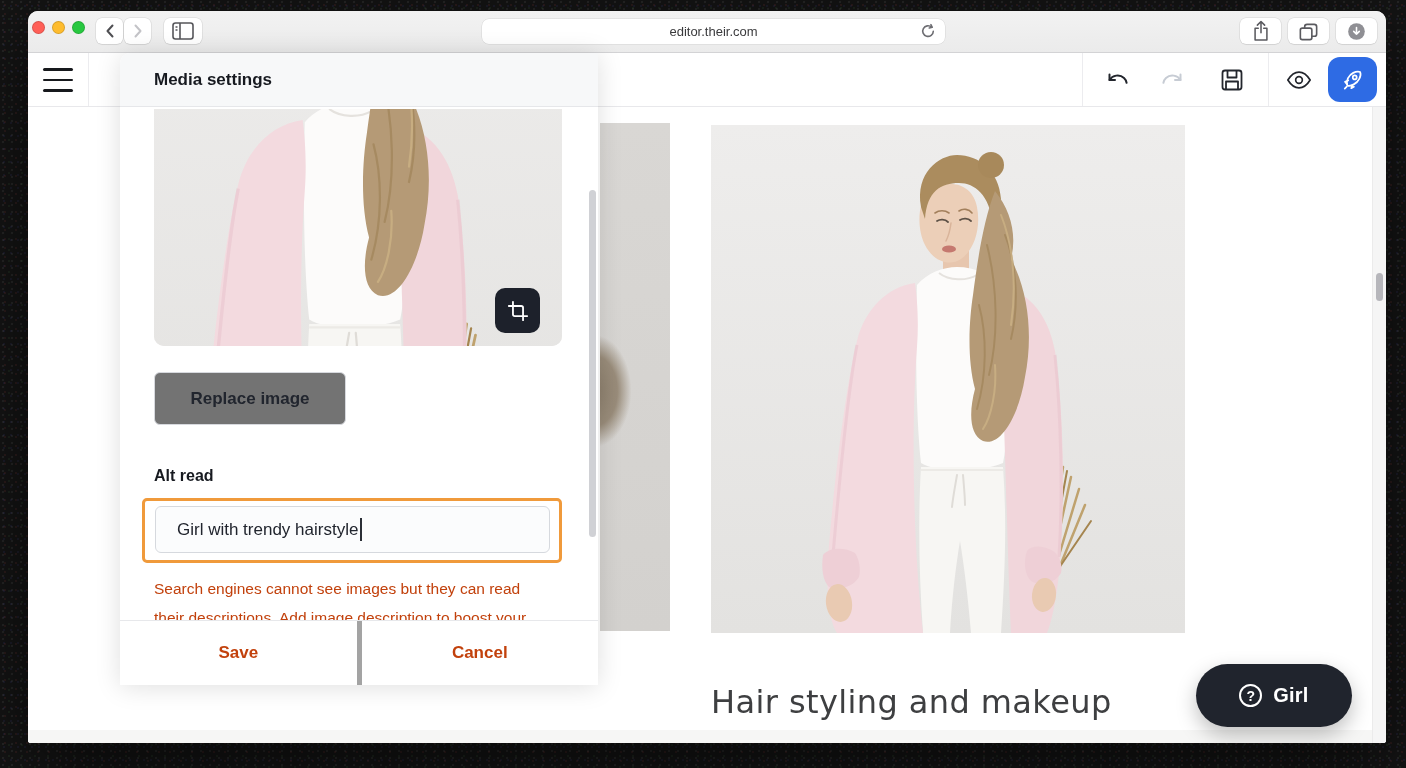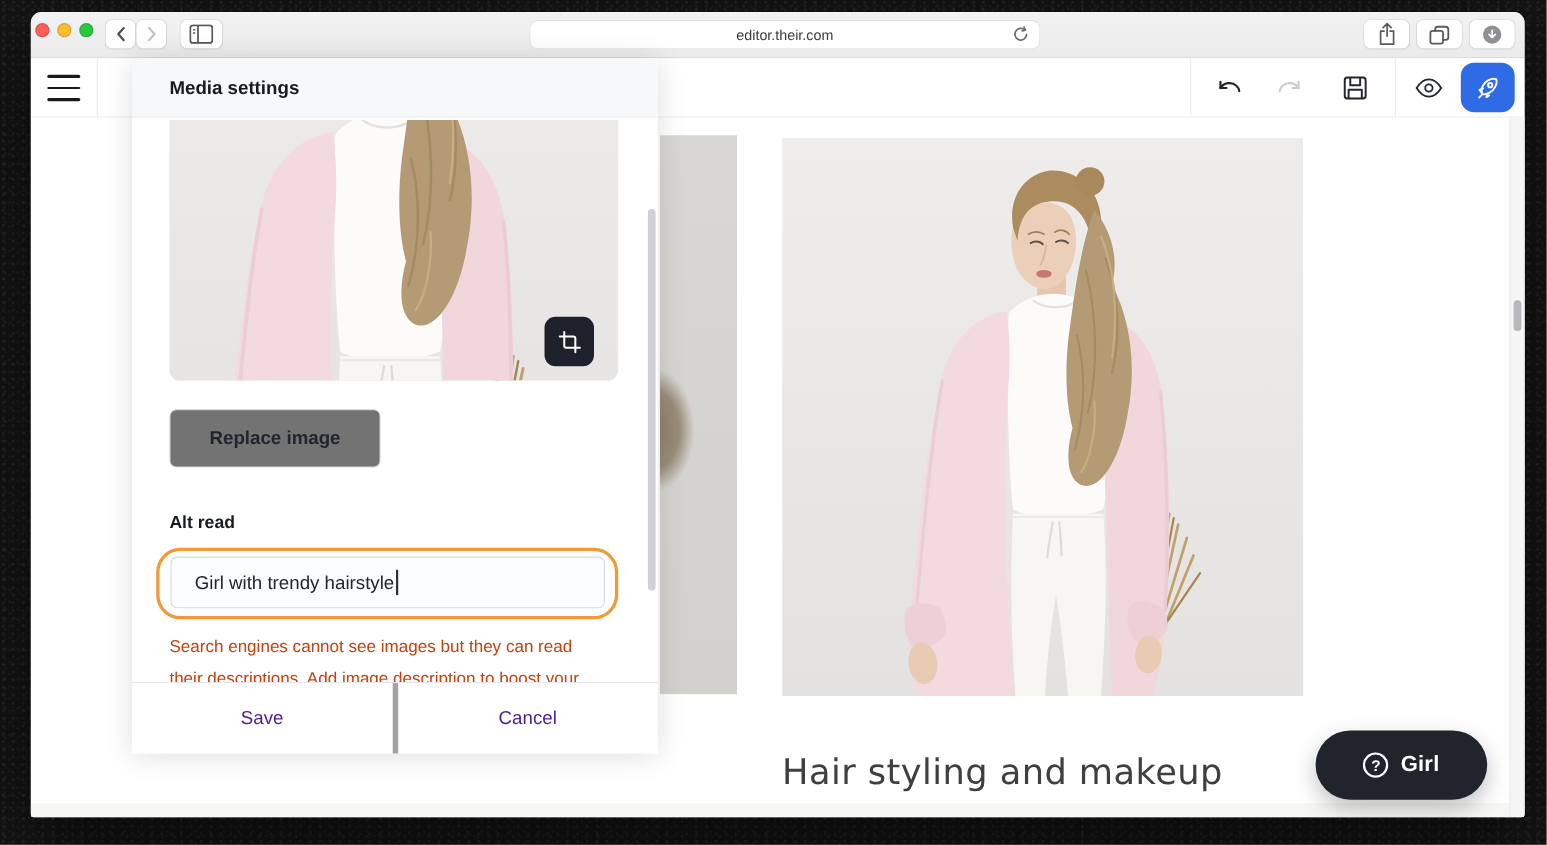--- a/index.html
+++ b/index.html
@@ -99,35 +99,35 @@
   }
   .replace-btn {
     position:absolute; left:34px; top:265px; width:192px; height:53px; background:#737373;
     border:1px solid #d7d9de; border-radius:6px; font-size:17px; font-weight:bold; color:#21252e;
     display:flex; align-items:center; justify-content:center; cursor:pointer;
     font-family:"Liberation Sans", sans-serif;
   }
   .alt-label { position:absolute; left:34px; top:360px; font-size:16px; font-weight:bold; color:#171a20; }
   .focus-ring {
     position:absolute; left:22px; top:391px; width:420px; height:65px;
-    border:3px solid #f09a3b; border-radius:22px; background:#fff; padding:5px 9px 7px 10px;
+    border:3px solid #f09a3b; border-radius:5px; background:#fff; padding:5px 9px 7px 10px;
   }
   .alt-input {
     width:100%; height:100%; background:#fbfcfd; border:1px solid #d6d9de; border-radius:6px;
     display:flex; align-items:center; padding-left:21px; font-size:17px; color:#21252e; cursor:text;
   }
   .caret { display:inline-block; width:1.5px; height:23px; background:#2b2f36; margin-left:2px; vertical-align:-5px; }
   .helper { position:absolute; left:34px; top:467px; width:386px; font-size:15.5px; line-height:29px; color:#c2410c; }
   .panel-scroll-thumb { position:absolute; right:2px; top:137px; width:7px; height:347px; background:#d0d1d5; border-radius:4px; }
   .panel-footer {
     position:absolute; left:0; right:0; bottom:0; height:65px; background:#fff;
     border-top:1px solid #e7e8eb; display:flex;
   }
   .footer-btn { flex:1; display:flex; align-items:center; justify-content:center;
-    font-size:17px; font-weight:normal; color:#4c1d95; cursor:pointer; }
+    font-size:17px; font-weight:bold; color:#c2410c; cursor:pointer; }
   .footer-btn + .footer-btn { border-left:5px solid #a3a3a3; }
   svg { display:block; }
 </style>
 </head>
 <body>
 
 <svg width="0" height="0" style="position:absolute">
   <defs>
     <linearGradient id="phbg" x1="0" y1="0" x2="0" y2="1">
       <stop offset="0" stop-color="#eeedec"></stop>

